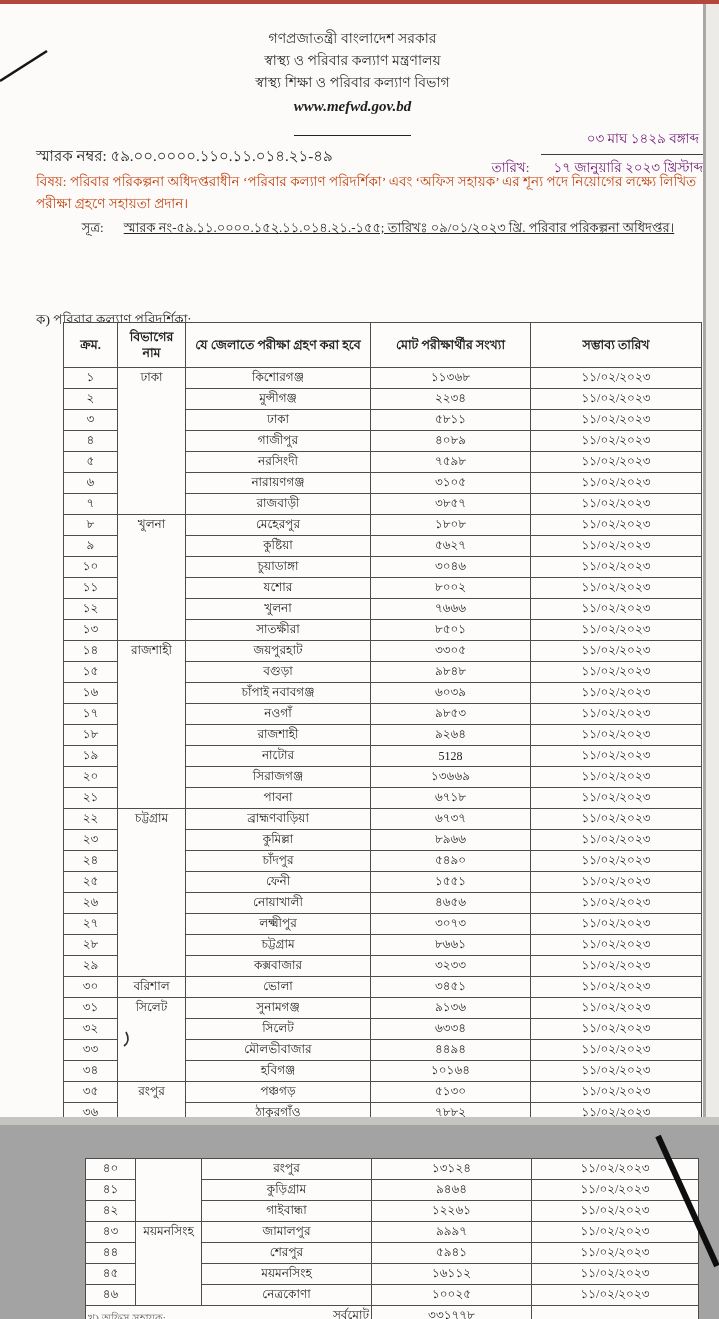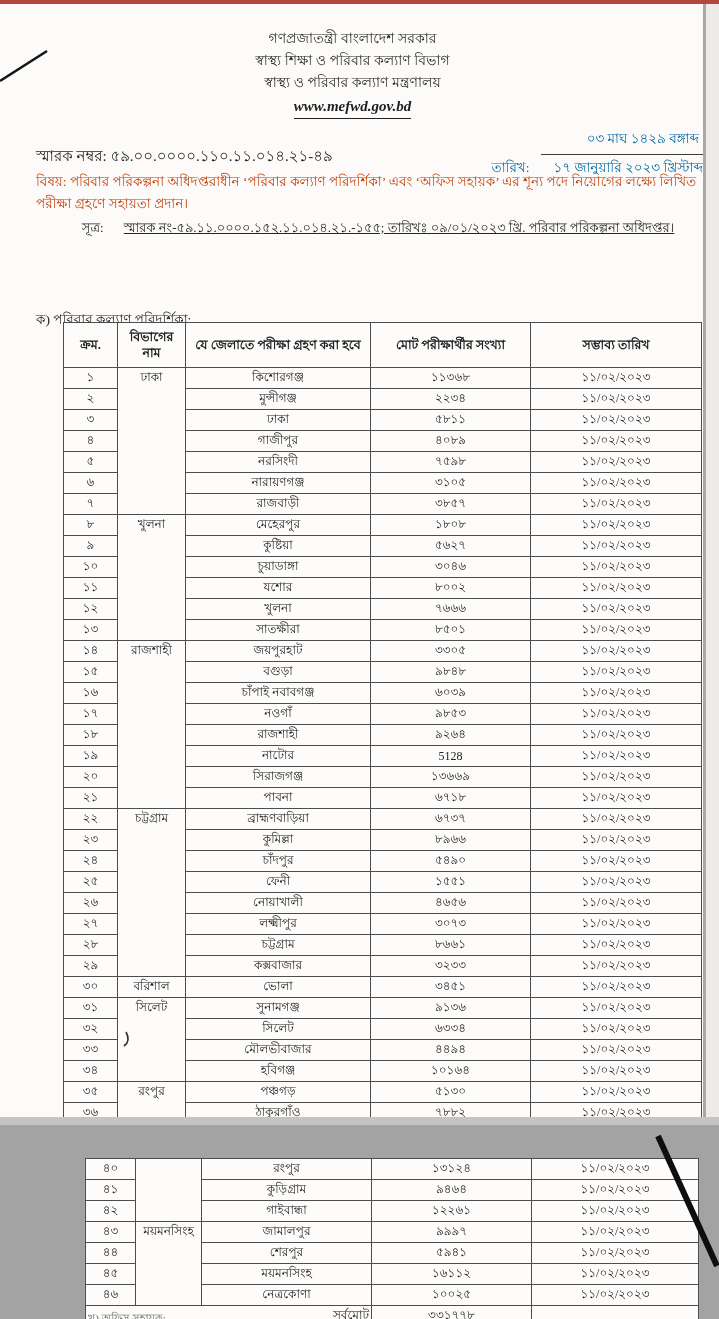--- a/index.html
+++ b/index.html
@@ -6,24 +6,24 @@
   body{font-family:"Liberation Serif","DejaVu Serif",serif;background:#9a9894;}
   .screen{position:relative;width:719px;height:1319px;overflow:hidden;background:#f3f1ee;margin:0 auto;}
   .topbar{position:absolute;top:0;left:0;width:719px;height:4px;background:#b3473c;}
   .page1{position:absolute;top:4px;left:0;width:719px;height:1113px;background:#fcfbf9;text-decoration:underline;}
   .edge-line{position:absolute;top:4px;left:703px;width:3px;height:1113px;background:#aaa8a4;}
   .edge-right{position:absolute;top:4px;left:706px;width:13px;height:1113px;background:#edebe8;}
   .pagebreak{position:absolute;top:1117px;left:0;width:719px;height:8px;background:#c6c4c0;}
   .page2{position:absolute;top:1125px;left:0;width:719px;height:194px;background:#a3a3a3;}
 
   .gov-header{position:absolute;top:24px;left:0;width:705px;text-align:center;font-size:14px;line-height:22px;color:#2a2a2a;}
-  .website{display:inline-block;margin-top:1px;font-weight:bold;font-style:italic;font-size:15px;border-bottom:1.6px solid #222;padding-bottom:1px;color:#1e1e1e;}
+  .website{display:inline-block;margin-top:1px;font-weight:bold;font-style:italic;font-size:15px;border-bottom:1.6px solid #222;padding-bottom:18px;color:#1e1e1e;}
 
   .memo-no{position:absolute;top:140px;left:36px;font-size:15px;color:#262626;}
-  .date-block{position:absolute;top:124px;right:16px;font-size:13.5px;color:#0369a1;text-align:right;}
+  .date-block{position:absolute;top:124px;right:16px;font-size:13.5px;color:#701a75;text-align:right;}
   .date-bn{display:inline-block;border-bottom:1.5px solid #3d3d3d;padding:0 4px 3px 46px;}
   .date-row{margin-top:2px;white-space:nowrap;}
   .date-label{margin-right:24px;}
 
   .subject{position:absolute;top:167px;left:36px;width:664px;font-size:13.5px;line-height:21.5px;color:#c2410c;}
   .ref-line{position:absolute;top:214px;left:36px;width:664px;font-size:13px;color:#262626;white-space:nowrap;text-align:center;}
   .ref-label{display:inline-block;width:62px;}
   .ref-text{text-decoration:underline;}
   .body-par{position:absolute;top:240px;left:36px;width:666px;font-size:13.5px;line-height:22.5px;text-indent:52px;color:#262626;text-align:justify;}
   .section-a{position:absolute;top:305px;left:36px;font-size:13.5px;color:#262626;}
@@ -45,22 +45,22 @@
 <body>
 
 <div class="screen">
 
   <div class="topbar"></div>
 
   <div class="page1">
 
     <div class="gov-header">
       <div>গণপ্রজাতন্ত্রী বাংলাদেশ সরকার</div>
+      <div>স্বাস্থ্য ও পরিবার কল্যাণ মন্ত্রণালয়</div>
       <div>স্বাস্থ্য শিক্ষা ও পরিবার কল্যাণ বিভাগ</div>
-      <div>স্বাস্থ্য ও পরিবার কল্যাণ মন্ত্রণালয়</div>
       <div><span class="website">www.mefwd.gov.bd</span></div>
     </div>
 
     <div class="memo-no">স্মারক নম্বর: ৫৯.০০.০০০০.১১০.১১.০১৪.২১-৪৯</div>
 
     <div class="date-block">
       <span class="date-bn">০৩ মাঘ ১৪২৯ বঙ্গাব্দ</span>
       <div class="date-row">
         <span class="date-label">তারিখ:</span><span>১৭ জানুয়ারি ২০২৩ খ্রিস্টাব্দ</span>
       </div>

